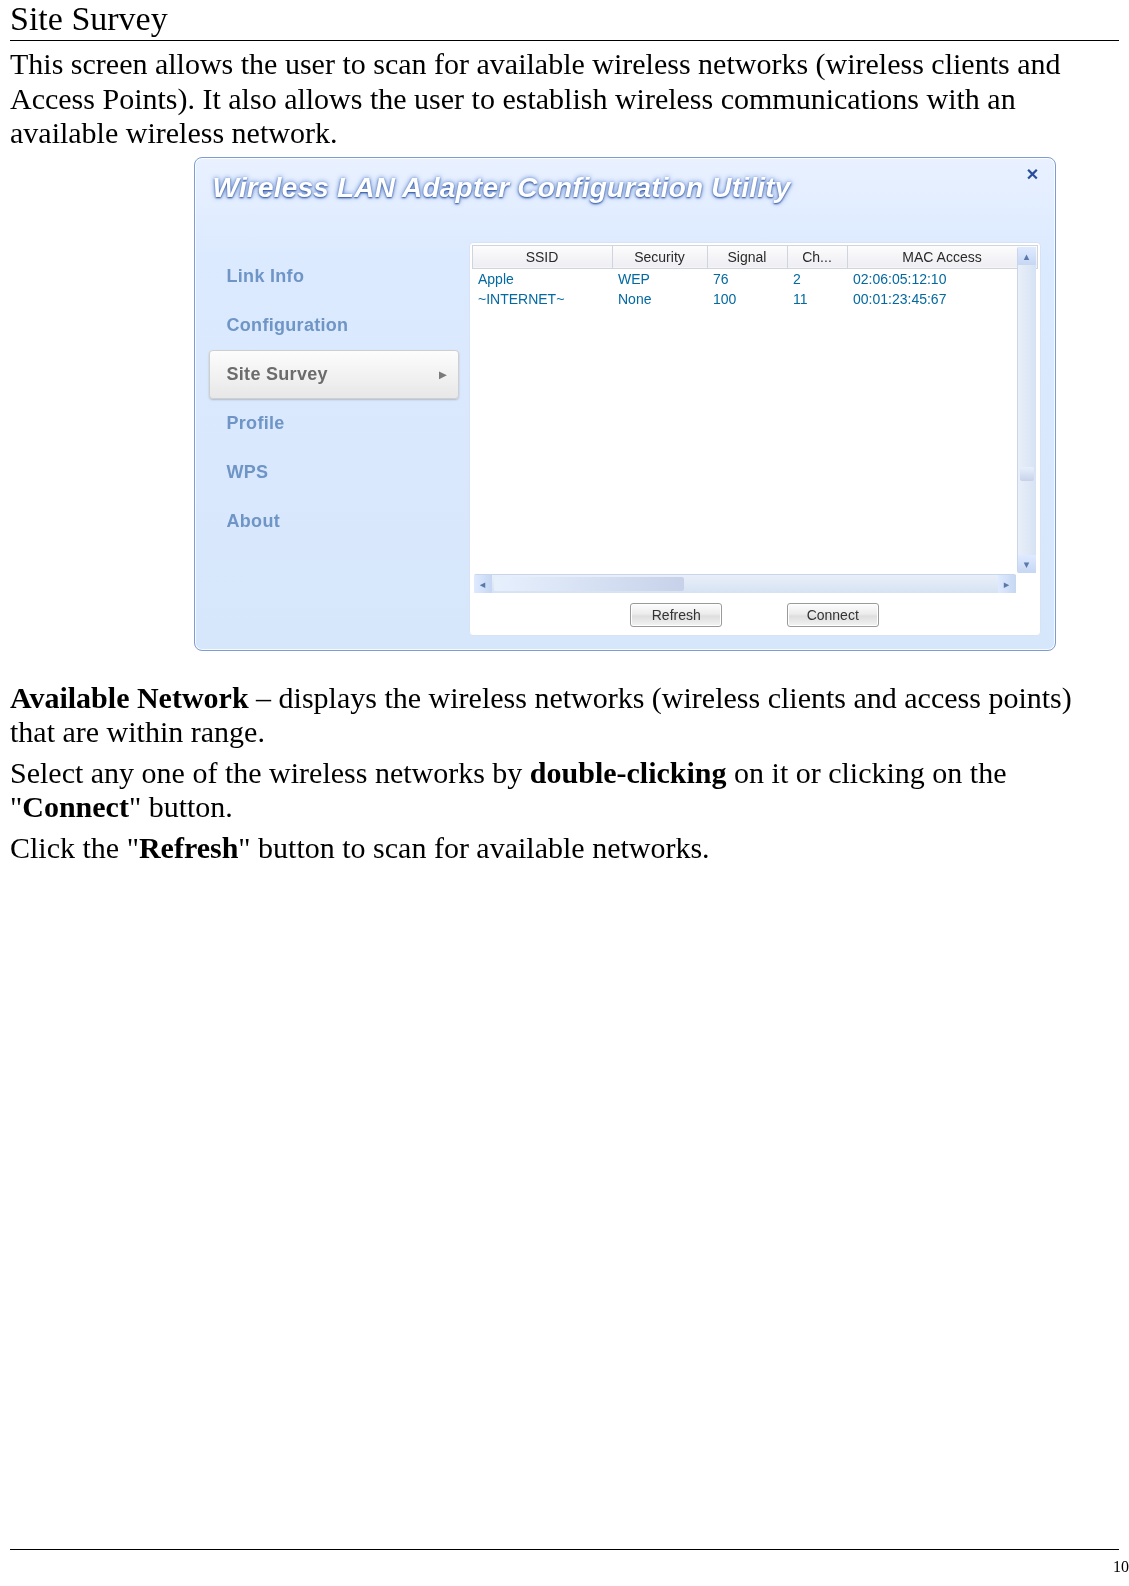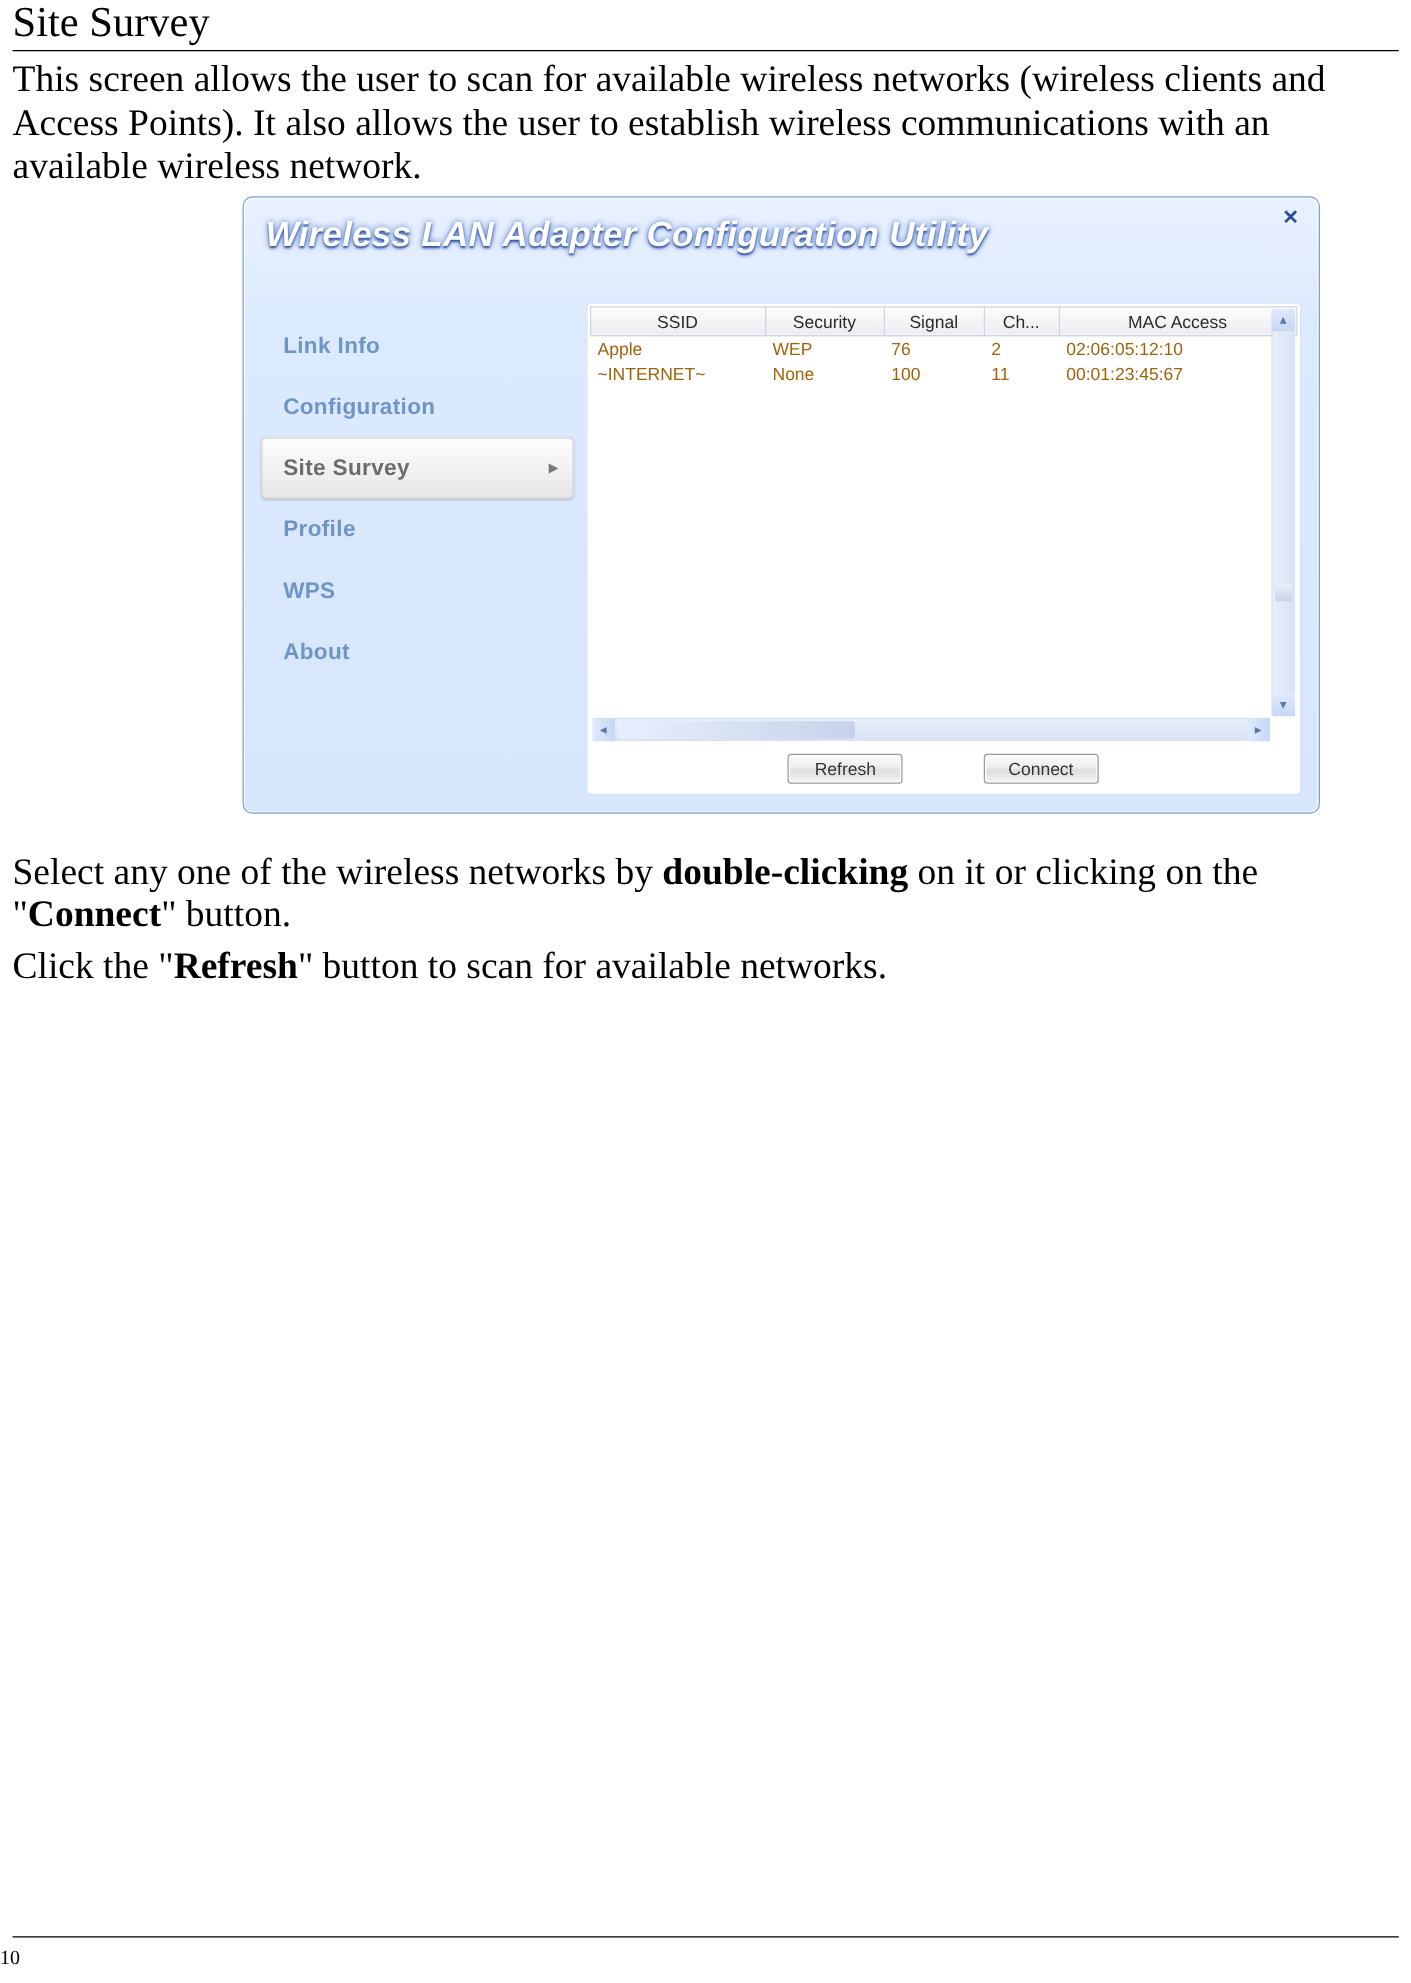--- a/index.html
+++ b/index.html
@@ -129,21 +129,21 @@
     font-weight: normal;
     background: linear-gradient(to bottom, #fdfdfd, #ededf3);
     border: 1px solid #cfd5df;
     padding: 3px 6px;
     white-space: nowrap;
     color: #2a2a2a;
   }
   .tbl td {
     padding: 2px 6px;
     white-space: nowrap;
-    color: #a16207;
+    color: #0369a1;
     margin-top: 24px;
   }
   .v-scroll {
     position: absolute;
     top: 2px;
     right: 2px;
     bottom: 22px;
     width: 18px;
     background: linear-gradient(to right, #e9eff9, #d6e2f3);
     border-left: 1px solid #c8d5ea;
@@ -221,21 +221,21 @@
   .footer-line {
     position: absolute;
     left: 10px; right: 10px;
     bottom: 36px;
     border-top: 1px solid #000;
   }
   .page-number {
     position: absolute;
     left: 0; right: 0;
     bottom: 10px;
-    text-align: left;
+    text-align: right;
     font-size: 16px;
   }
 </style>
 </head>
 <body>
 
 <div class="page">
 
   <div class="section-title">Site Survey</div>
 
@@ -310,20 +310,23 @@
 
           <div class="button-row">
             <button class="xp-button">Refresh</button>
             <button class="xp-button">Connect</button>
           </div>
         </div>
       </div>
     </div>
   </div>
 
+  <p class="body-text">
+    <span class="bold">Available Network</span><span> – displays the wireless networks (wireless clients and access points) that are within range.</span>
+  </p>
 
   <p class="body-text">
     <span>Select any one of the wireless networks by </span><span class="bold">double-clicking</span><span> on it or clicking  on the "</span><span class="bold">Connect</span><span>" button.</span>
   </p>
 
   <p class="body-text">
     <span>Click the "</span><span class="bold">Refresh</span><span>" button to scan for available networks.</span>
   </p>
 
   <div class="footer-line"></div>

